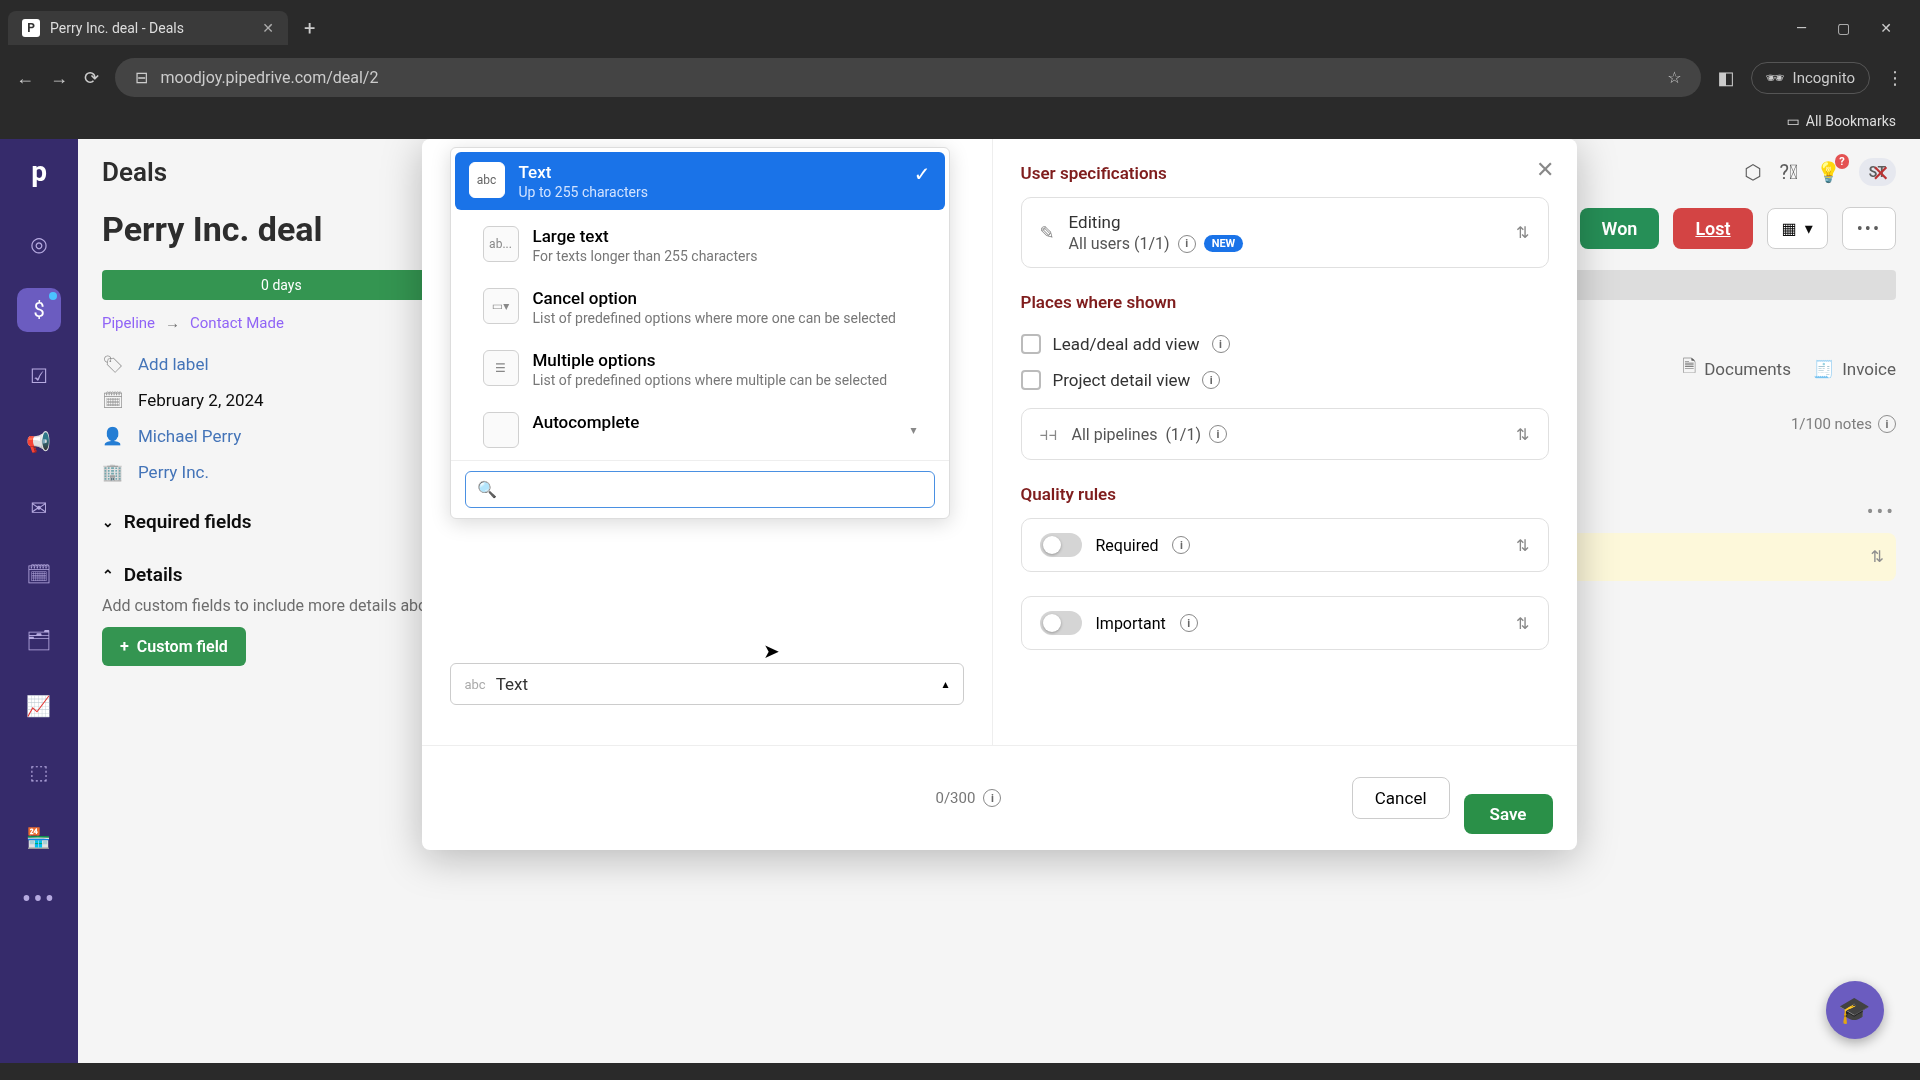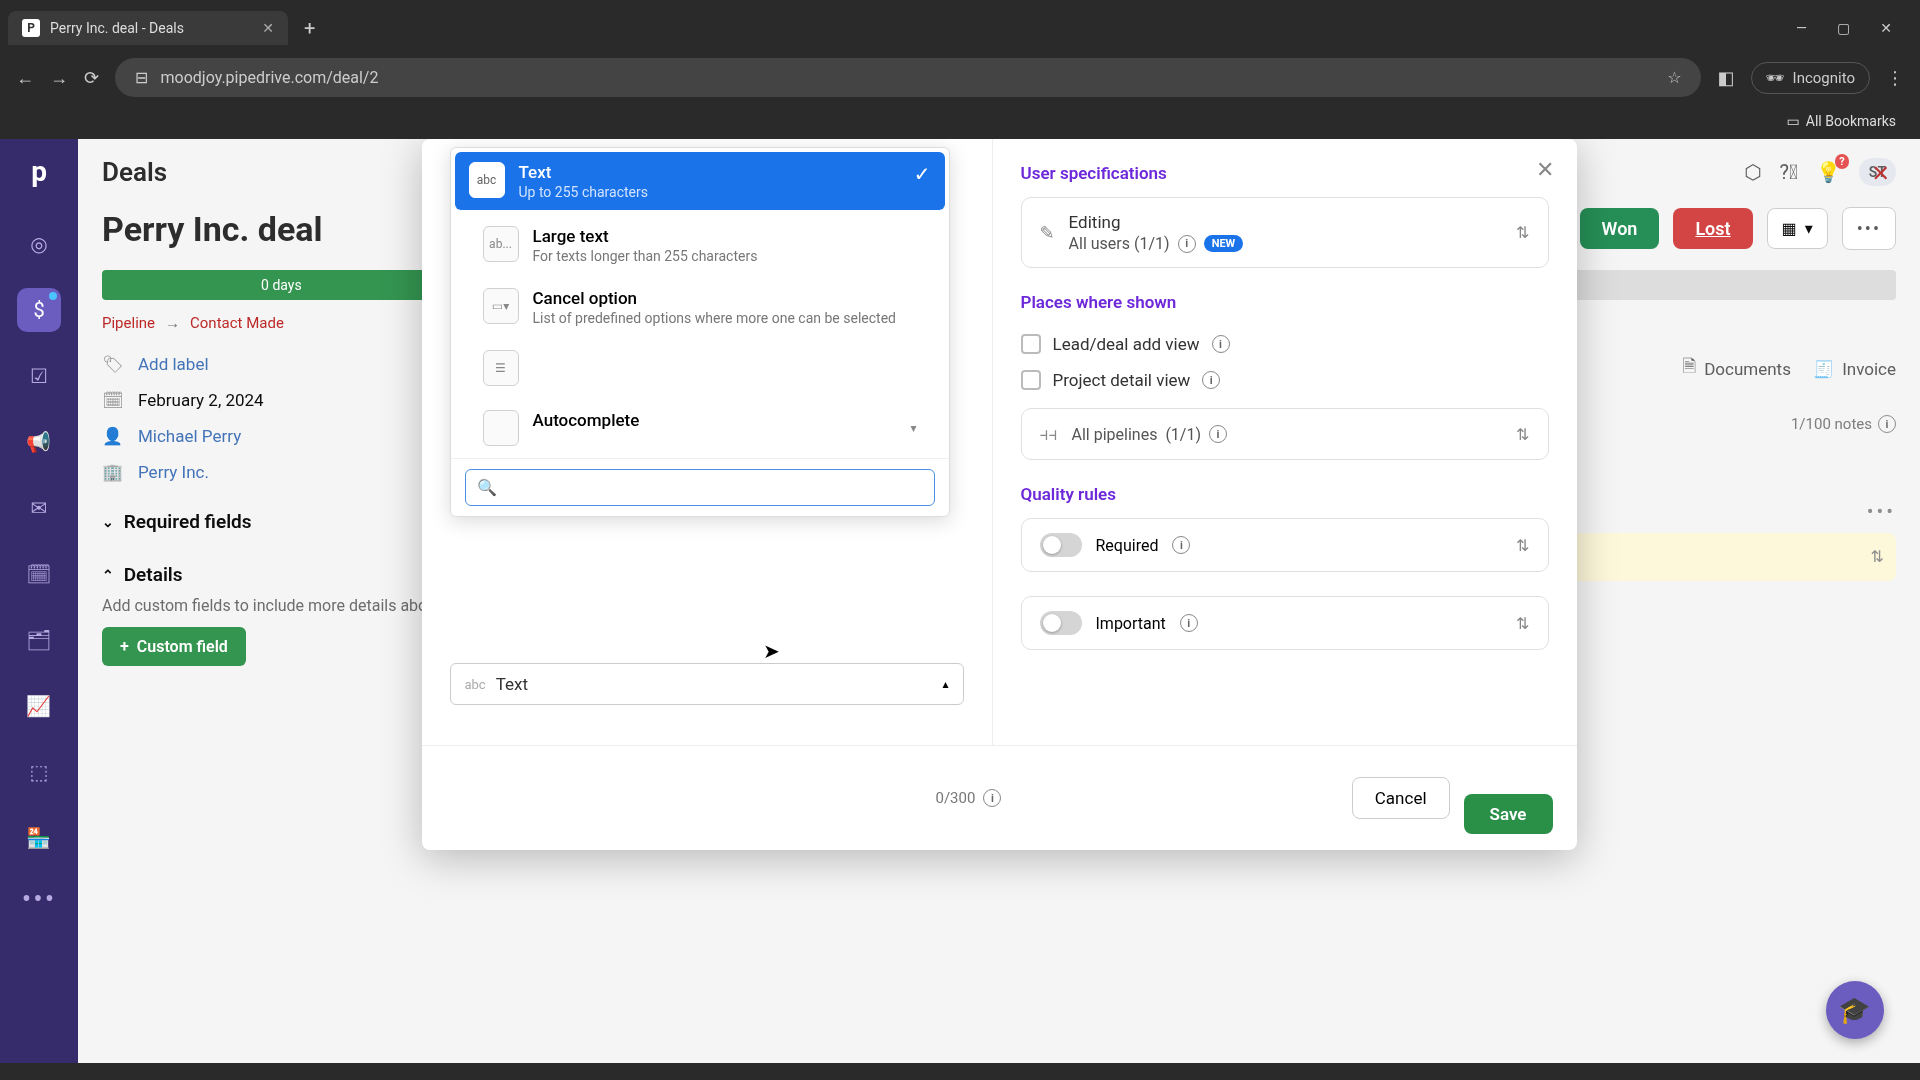--- a/index.html
+++ b/index.html
@@ -43,21 +43,21 @@
 .deal-title { font-size: 34px; font-weight: 700; color: #222; flex: 1; }
 .btn-won { background: #1b8a4e; color: #fff; padding: 10px 22px; border-radius: 8px; font-weight: 600; font-size: 18px; cursor: pointer; border: none; }
 .btn-lost { background: #d13a3a; color: #fff; padding: 10px 22px; border-radius: 8px; font-weight: 600; font-size: 18px; cursor: pointer; border: none; text-decoration: underline; }
 .grid-btn { border: 1px solid #ccc; padding: 10px 14px; border-radius: 8px; display: flex; align-items: center; gap: 8px; cursor: pointer; background: #fff; }
 .more-btn { border: 1px solid #ccc; padding: 10px 14px; border-radius: 8px; cursor: pointer; background: #fff; font-size: 18px; color: #555; letter-spacing: 2px; }
 
 .stage-bar { display: flex; gap: 4px; height: 30px; margin: 10px 0 8px; }
 .stage-green { background: #2a9048; color: #fff; flex: 0 0 20%; display: flex; align-items: center; justify-content: center; font-size: 14px; border-radius: 4px; }
 .stage-grey { background: #dcdcdc; flex: 1; display: flex; align-items: center; justify-content: center; font-size: 14px; color: #666; border-radius: 4px; }
 .breadcrumb { font-size: 15px; color: #666; display: flex; align-items: center; gap: 10px; padding: 6px 0 14px; }
-.breadcrumb a { color: #b91c1c; text-decoration: none; }
+.breadcrumb a { color: #8b5cf6; text-decoration: none; }
 
 .two-col { display: flex; gap: 24px; }
 .left-col { width: 540px; }
 .info-row { display: flex; align-items: center; gap: 14px; padding: 8px 0; font-size: 17px; }
 .info-row .ico { color: #888; width: 22px; display: flex; justify-content: center; }
 .link-blue { color: #3a6db5; cursor: pointer; }
 .section-hdr { display: flex; align-items: center; gap: 10px; font-size: 19px; font-weight: 600; padding: 20px 0 10px; cursor: pointer; }
 .chev { font-size: 14px; }
 .custom-desc { color: #666; font-size: 16px; padding-bottom: 12px; }
 .btn-custom-field { background: #2a9048; color: #fff; padding: 10px 18px; border-radius: 6px; border: none; font-size: 16px; font-weight: 600; display: inline-flex; align-items: center; gap: 8px; cursor: pointer; }
@@ -97,21 +97,21 @@
 .dd-icon { width: 36px; height: 36px; border: 1px solid #d0d0d0; border-radius: 6px; display: flex; align-items: center; justify-content: center; font-size: 12px; color: #888; flex-shrink: 0; background: #fafafa; }
 .dd-item.selected .dd-icon { background: #fff; border-color: #fff; color: #666; }
 .dd-texts { flex: 1; }
 .dd-title { font-size: 17px; font-weight: 500; }
 .dd-sub { font-size: 14px; color: #777; margin-top: 2px; }
 .dd-check { color: #fff; font-size: 20px; }
 .dd-search { padding: 10px 14px; border-top: 1px solid #eee; }
 .dd-search-inner { border: 1.5px solid #4a90e2; border-radius: 6px; padding: 8px 12px; display: flex; align-items: center; gap: 10px; }
 
 
-.sec-label { font-size: 17px; font-weight: 600; color: #6d28d9; margin-bottom: 14px; }
+.sec-label { font-size: 17px; font-weight: 600; color: #7f1d1d; margin-bottom: 14px; }
 .card { border: 1px solid #e0e0e0; border-radius: 10px; padding: 14px 18px; margin-bottom: 24px; display: flex; align-items: center; gap: 14px; }
 .card-expand { margin-left: auto; color: #888; font-size: 16px; cursor: pointer; }
 .pencil-ico { color: #888; font-size: 18px; }
 .card-main { flex: 1; }
 .card-title { font-size: 17px; color: #333; }
 .card-sub { font-size: 16px; color: #555; display: flex; align-items: center; gap: 8px; margin-top: 2px; }
 .badge-new { background: #1a73e8; color: #fff; font-size: 11px; font-weight: bold; padding: 2px 8px; border-radius: 10px; }
 .info-dot { display: inline-flex; width: 18px; height: 18px; border: 1.5px solid #888; border-radius: 50%; align-items: center; justify-content: center; font-size: 11px; font-weight: bold; color: #666; }
 
 .chk-row { display: flex; align-items: center; gap: 12px; font-size: 17px; color: #333; padding: 8px 0; }
@@ -312,20 +312,24 @@
                 </div>
                 <div class="dd-item">
                   <div class="dd-icon">▭▾</div>
                   <div class="dd-texts">
                     <div class="dd-title">Cancel option</div>
                     <div class="dd-sub">List of predefined options where more one can be selected</div>
                   </div>
                 </div>
                 <div class="dd-item">
                   <div class="dd-icon">☰</div>
+                  <div class="dd-texts">
+                    <div class="dd-title">Multiple options</div>
+                    <div class="dd-sub">List of predefined options where multiple can be selected</div>
+                  </div>
                 </div>
                 <div class="dd-item">
                   <div class="dd-icon"></div>
                   <div class="dd-texts">
                     <div class="dd-title">Autocomplete</div>
                   </div>
                   <span style="color:#888;font-size:12px;align-self:center">▾</span>
                 </div>
               </div>
               <div class="dd-search">

